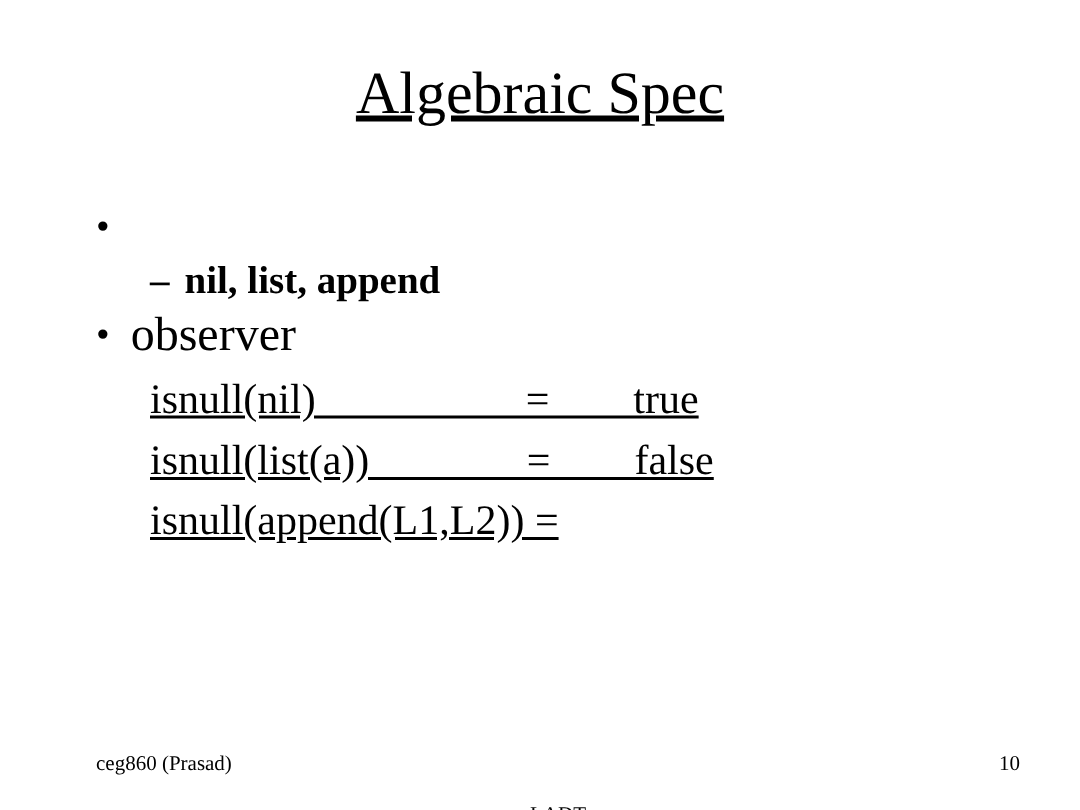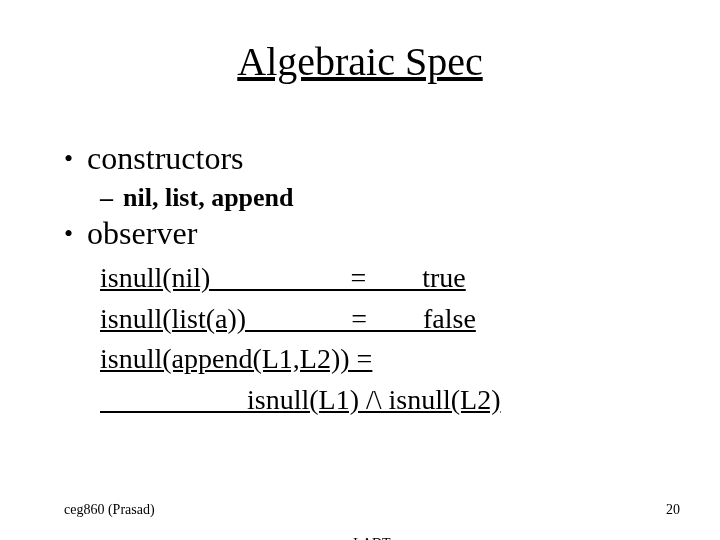--- a/index.html
+++ b/index.html
@@ -92,40 +92,38 @@
 <body>
 
 <div class="slide">
 
   <div class="title">Algebraic Spec</div>
 
   <div class="body">
 
     <div class="bullet1">
       <span class="dot">•</span>
-      <span>constructors</span>
     </div>
 
     <div class="bullet2">
       <span class="dash">–</span><span>nil, list, append</span>
     </div>
 
     <div class="bullet1">
       <span class="dot">•</span>
       <span>observer</span>
     </div>
 
     <div class="eqblock">
       <div class="eqline">isnull(nil)                    =        true</div>
       <div class="eqline">isnull(list(a))               =        false</div>
       <div class="eqline">isnull(append(L1,L2)) =</div>
-      <div class="eqline">                     isnull(L1) /\ isnull(L2)</div>
     </div>
 
   </div>
 
   <div class="footer">
     <div class="center">LADT</div>
     <div class="left">ceg860 (Prasad)</div>
-    <div class="right">20</div>
+    <div class="right">10</div>
   </div>
 
 </div>
 
 </body></html>

